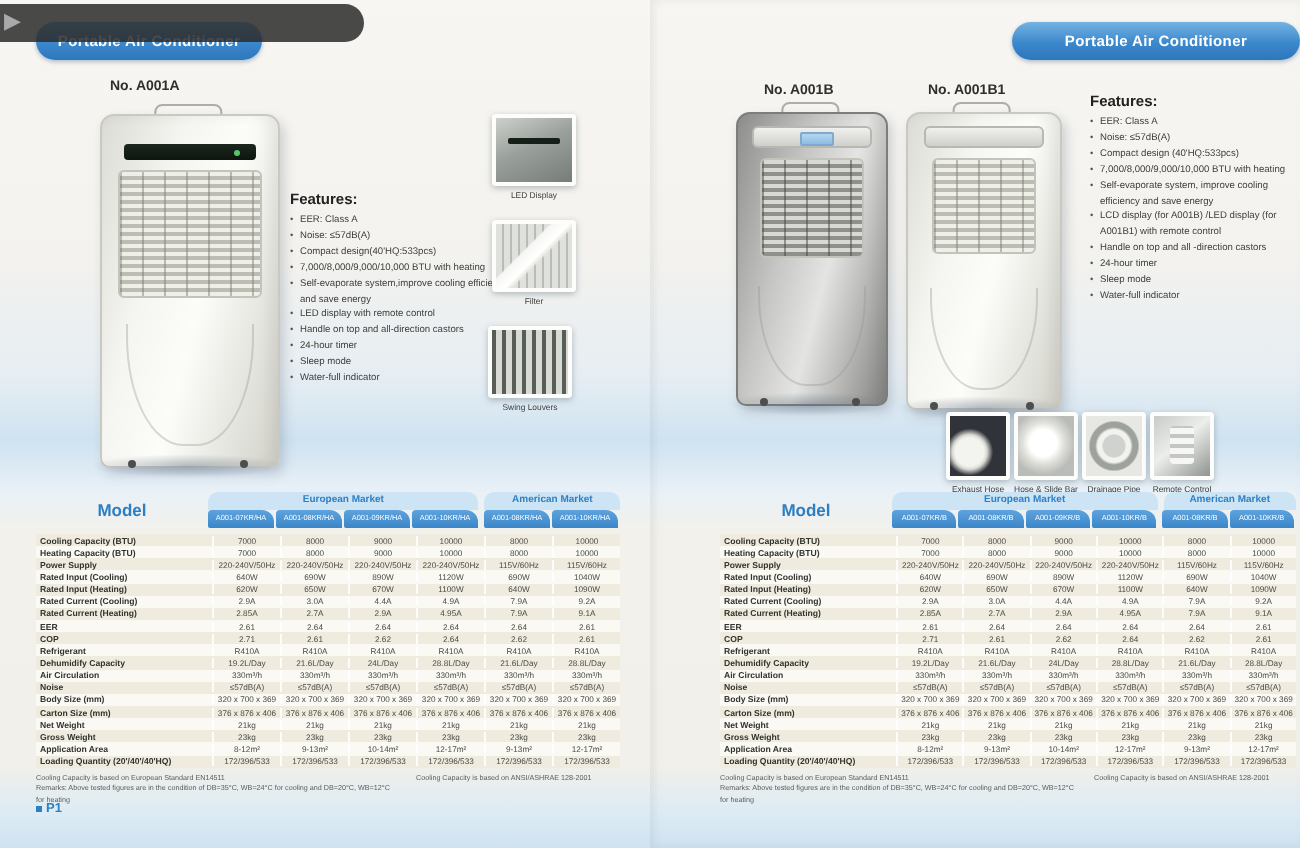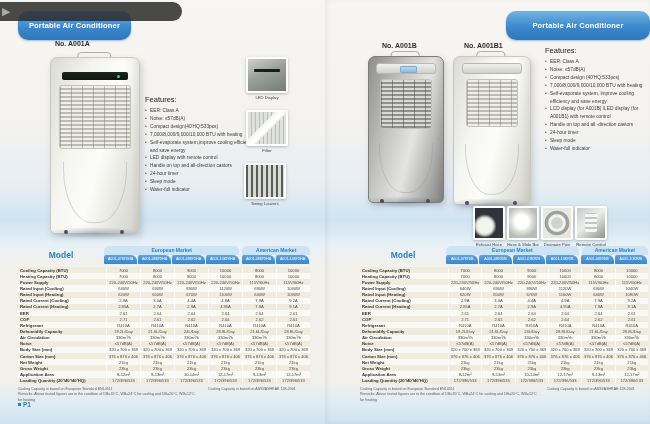--- a/index.html
+++ b/index.html
@@ -11,21 +11,21 @@
     background:linear-gradient(180deg,
       #f7f6f2 0%, #f3f2ee 30%, #e7eef3 44%, #cfe3f1 52%,
       #e9f1f7 58%, #f3f1eb 63%, #f2f0ea 90%, #dcebf5 96%, #cfe2f0 100%);}
   .page-left{left:0;}
   .page-right{left:325px;box-shadow:inset 2px 0 4px rgba(90,100,110,0.10);}
   .crease{position:absolute;left:324px;top:0;width:2px;height:424px;
     background:linear-gradient(180deg,rgba(120,130,140,0.10),rgba(120,130,140,0.18));}
 
   
   .topline{position:absolute;left:0;top:8px;width:650px;height:2px;background:#2a6cb2;}
-  .banner{position:absolute;top:11px;height:29px;border-radius:10px;
+  .banner{position:absolute;top:11px;height:19px;border-radius:10px;
     background:linear-gradient(180deg,#74b3e3 0%,#3c88cc 55%,#2d77bd 100%);
     box-shadow:0 1px 2px rgba(40,80,130,.35);
     display:flex;align-items:center;justify-content:center;}
   .banner span{color:#fff;font-size:7.5px;font-weight:bold;letter-spacing:.2px;}
 
   
   .watermark{position:absolute;left:0;top:2px;height:19px;width:180px;z-index:30;
     background:rgba(42,42,42,.85);border-radius:0 10px 10px 0;
     display:flex;align-items:center;padding-left:2px;}
   .wm-arrow{color:#a9a9a9;font-size:11px;line-height:1;margin-right:3px;}
@@ -60,21 +60,21 @@
       repeating-linear-gradient(180deg,#d8d9d5 0 2px,#8f908c 2px 4px);}
   .ac-curve{position:absolute;left:14%;right:14%;bottom:6%;height:34%;
     border:1px solid rgba(150,150,142,.35);border-top:none;border-radius:0 0 45% 45%/0 0 90% 90%;}
   .ac-shadow{position:absolute;left:-6%;right:-6%;bottom:-7px;height:12px;
     background:radial-gradient(ellipse at center,rgba(90,105,125,.38) 0%,rgba(90,105,125,0) 70%);}
   .ac-wheels i{position:absolute;bottom:-2px;width:4px;height:4px;border-radius:50%;background:#4a4a46;}
   .ac-wheels i:first-child{left:16%;} .ac-wheels i:last-child{right:16%;}
 
   
   .features{position:absolute;color:#3c3c38;}
-  .features-title{font-size:7.5px;font-weight:normal;color:#222;margin-bottom:3px;}
+  .features-title{font-size:7.5px;font-weight:bold;color:#222;margin-bottom:3px;}
   .features ul{list-style:none;margin:0;padding:0;}
   .features li{font-size:4.8px;line-height:1.65;color:#3e3e3a;padding-left:5px;position:relative;}
   .features li::before{content:"•";position:absolute;left:0;top:0;color:#555;font-size:4.8px;}
 
   
   .thumb{position:absolute;text-align:center;}
   .thumb-img{width:38px;height:32px;border:2px solid #fdfdfb;border-radius:2px;
     box-shadow:0 1px 3px rgba(100,110,120,.45);margin:0 auto;}
   .thumb-cap{font-size:4.2px;color:#3d3d3a;margin-top:2px;line-height:1.25;}
   .art-led{background:linear-gradient(155deg,#cdd1cd 0%,#9aa09b 45%,#767d78 100%);position:relative;}

